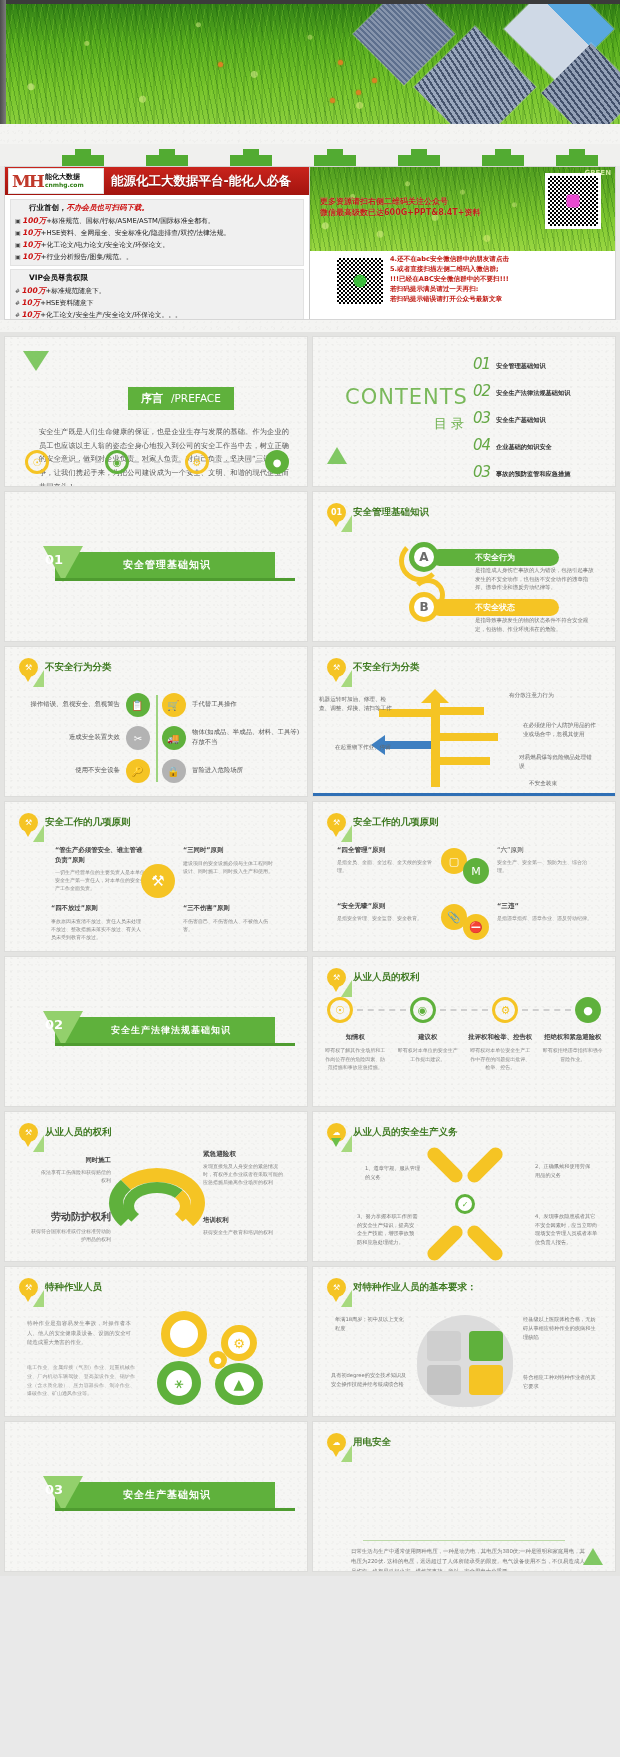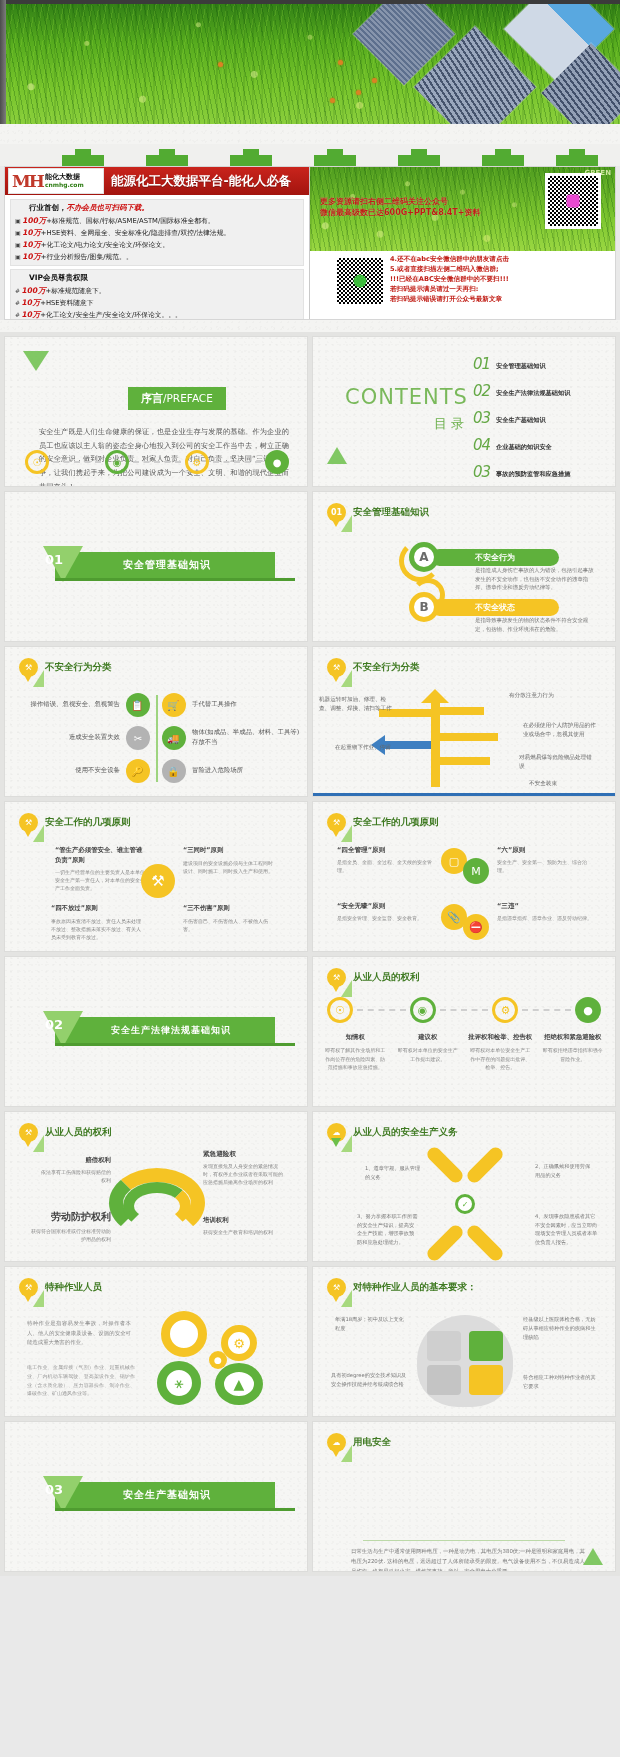--- a/index.html
+++ b/index.html
@@ -139,21 +139,21 @@
   .secbar .t { color:#fff; font-size:10px; font-weight:bold; margin-left:68px; letter-spacing:1px; }
   .secnum { position:absolute; left:38px; top:54px; width:0; height:0;
             border-left:20px solid transparent; border-right:20px solid transparent;
             border-top:36px solid #93d06c; }
   .secnumtxt { position:absolute; left:40px; top:60px; font-size:13px; color:#fff; font-weight:bold;
                font-family:"DejaVu Sans","Liberation Sans",sans-serif; }
   .secline { position:absolute; left:50px; top:86px; width:240px; height:3px; background:#4f9c30; }
 
   .preface-tag { position:absolute; left:123px; top:50px; background:#5fb13c; color:#fff;
                  padding:4px 13px; font-size:11px; font-weight:bold; }
-  .preface-tag span { font-weight:normal; font-size:10.5px; }
+  .preface-tag span { font-weight:normal; font-size:10.5px;margin-left:8px; }
   .preface-body { position:absolute; left:34px; top:88px; width:250px; font-size:7.2px;
                   color:#555; line-height:1.9; text-align:justify; }
   .iconrow { position:absolute; left:20px; bottom:12px; width:264px; display:flex;
              align-items:center; justify-content:space-between; }
   .ic { width:24px; height:24px; border-radius:50%; border:3px solid #f5c424;
         display:flex; align-items:center; justify-content:center; font-size:10px; color:#f5c424; }
   .ic.g { border-color:#5fb13c; color:#5fb13c; }
   .ic.fill { background:#5fb13c; color:#fff; border-color:#5fb13c; }
   .dash { flex:1; height:0; border-top:2px dashed #cfcfcf; margin:0 4px; }
 
@@ -482,21 +482,21 @@
       <div class="hdr">
         <div class="pinwing"></div>
         <div class="pin">⚒</div>
         <div class="hdr-t">安全工作的几项原则</div>
       </div>
       <div style="position:absolute;left:24px;top:44px;width:96px">
         <div style="font-size:6.6px;color:#444;font-weight:bold">“四全管理”原则</div>
         <div style="font-size:5px;color:#888;line-height:1.6;margin-top:3px">是指全员、全面、全过程、全天候的安全管理。</div>
       </div>
       <div style="position:absolute;left:184px;top:44px;width:96px">
-        <div style="font-size:6.6px;color:#444;font-weight:bold">“六”原则</div>
+        <div style="font-size:6.6px;color:#444;font-weight:normal">“六”原则</div>
         <div style="font-size:5px;color:#888;line-height:1.6;margin-top:3px">安全生产、安全第一、预防为主、综合治理。</div>
       </div>
       <div style="position:absolute;left:24px;top:100px;width:96px">
         <div style="font-size:6.6px;color:#444;font-weight:bold">“安全无嚎”原则</div>
         <div style="font-size:5px;color:#888;line-height:1.6;margin-top:3px">是指安全管理、安全监督、安全教育。</div>
       </div>
       <div style="position:absolute;left:184px;top:100px;width:96px">
         <div style="font-size:6.6px;color:#444;font-weight:bold">“三违”</div>
         <div style="font-size:5px;color:#888;line-height:1.6;margin-top:3px">是指违章指挥、违章作业、违反劳动纪律。</div>
       </div>
@@ -555,21 +555,21 @@
     <div class="slide">
       <div class="paperbg"></div>
       <div class="hdr">
         <div class="pinwing"></div>
         <div class="pin">⚒</div>
         <div class="hdr-t">从业人员的权利</div>
       </div>
       <div style="position:absolute;left:104px;top:56px;width:96px;height:70px;border:14px solid #f5c424;border-radius:50%;border-bottom-color:transparent;border-left-color:#5fb13c"></div>
       <div style="position:absolute;left:118px;top:70px;width:68px;height:48px;border:11px solid #5fb13c;border-radius:50%;border-bottom-color:transparent;border-right-color:#f5c424"></div>
       <div style="position:absolute;left:36px;top:44px;width:70px;text-align:right">
-        <div style="font-size:6.4px;font-weight:bold;color:#444">赔偿权利</div>
+        <div style="font-size:6.4px;font-weight:bold;color:#444">同时施工</div>
         <div style="font-size:5px;color:#888;line-height:1.6;margin-top:3px">依法享有工伤保险和获得赔偿的权利</div>
       </div>
       <div style="position:absolute;left:198px;top:38px;width:80px">
         <div style="font-size:6.6px;font-weight:bold;color:#444">紧急避险权</div>
         <div style="font-size:5px;color:#888;line-height:1.6;margin-top:3px">发现直接危及人身安全的紧急情况时，有权停止作业或者在采取可能的应急措施后撤离作业场所的权利</div>
       </div>
       <div style="position:absolute;left:24px;top:98px;width:82px;text-align:right">
         <div style="font-size:10px;font-weight:bold;color:#444">劳动防护权利</div>
         <div style="font-size:5px;color:#888;line-height:1.6;margin-top:3px">获得符合国家标准或行业标准劳动防护用品的权利</div>
       </div>

